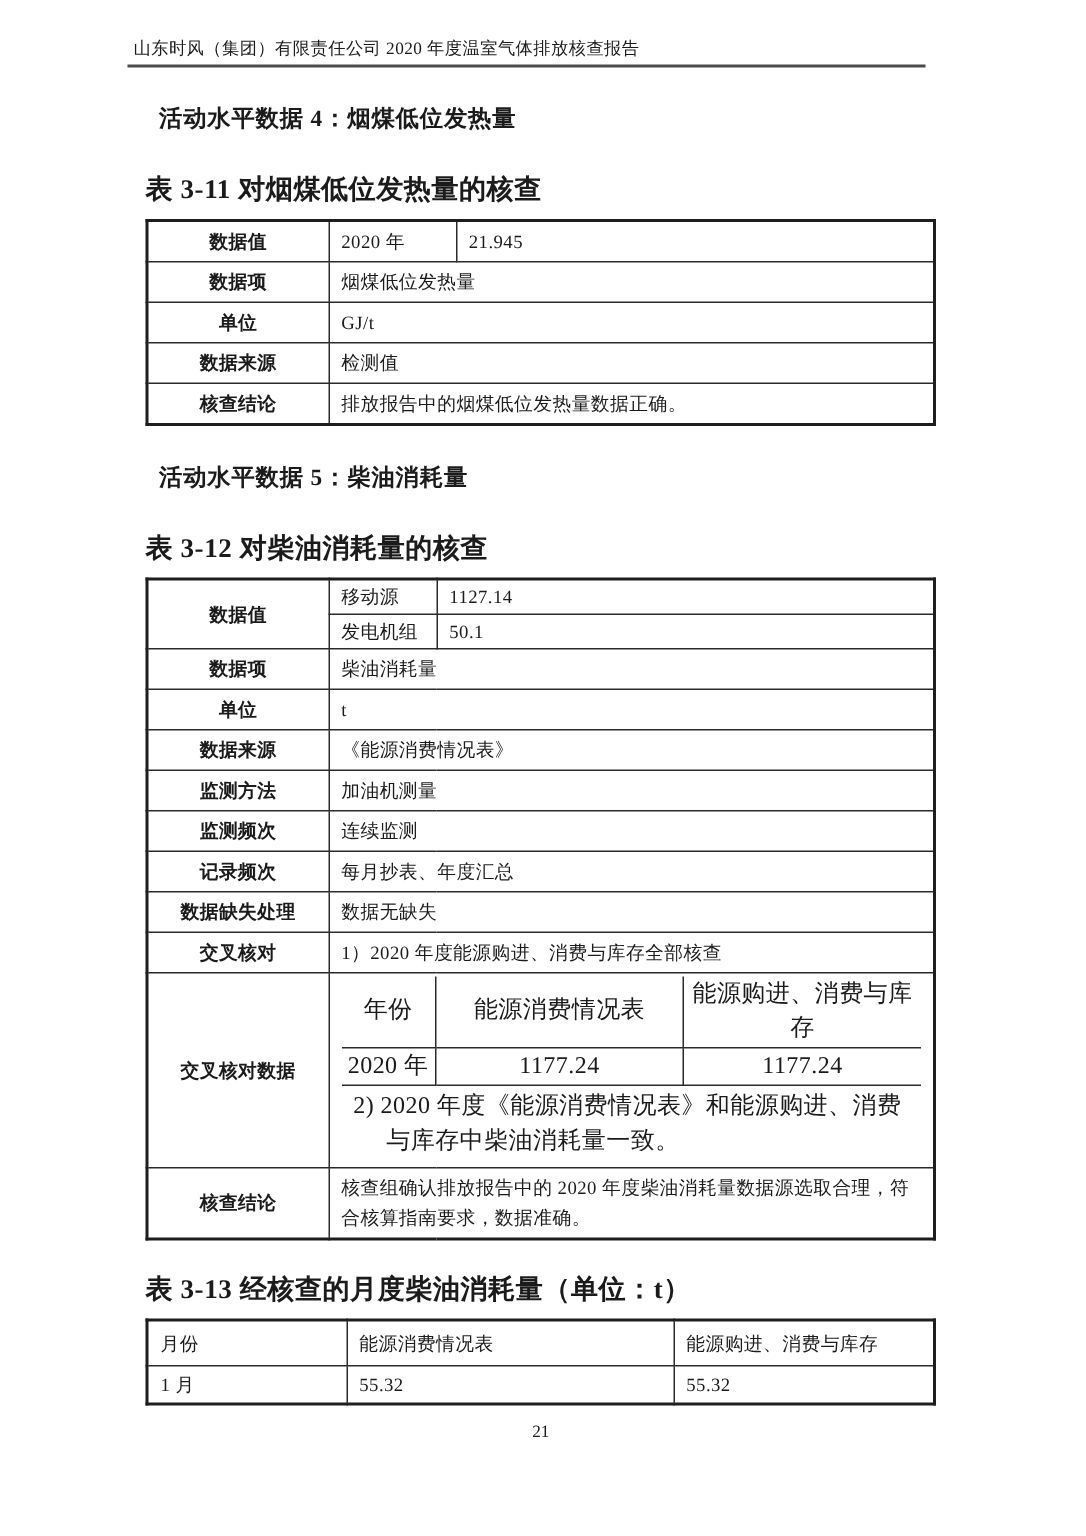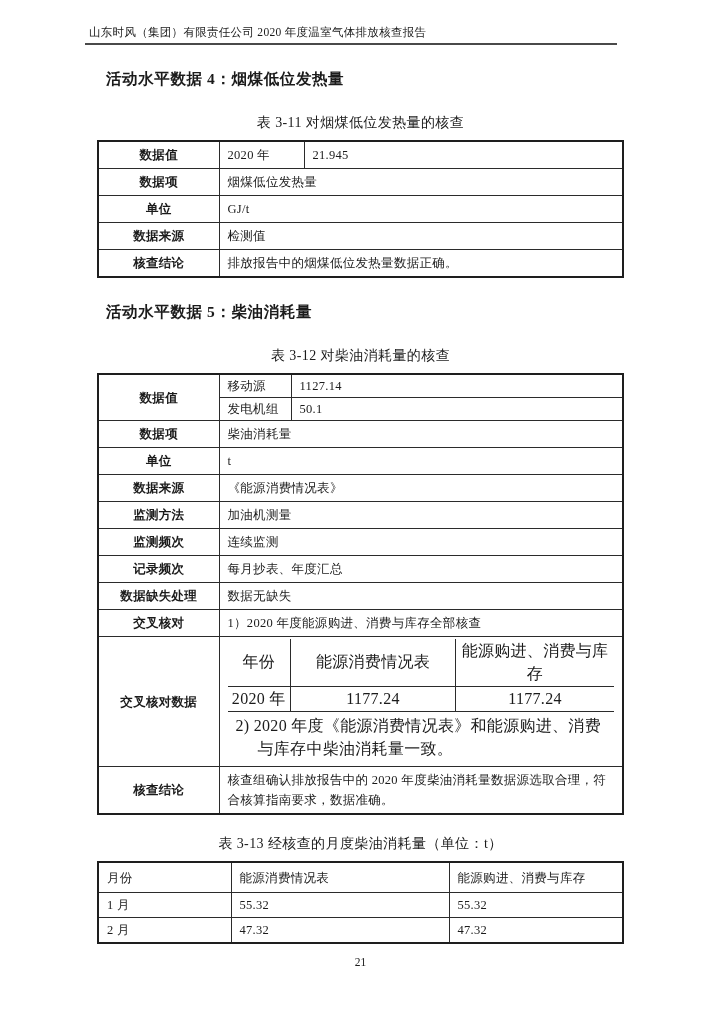--- a/index.html
+++ b/index.html
@@ -16,22 +16,22 @@
     border-bottom:2px solid #4a4a4a;padding-bottom:3px;
   }
   .doc-header .txt{font-size:11.5px;letter-spacing:.3px;padding-left:4px;}
 
   
   .sec-heading{
     margin:24px 0 0 106px;font-size:15.5px;font-weight:bold;
     letter-spacing:.6px;
   }
   .tbl-caption{
-    margin:24px 0 0 97px;width:527px;text-align:center;
-    font-size:14px;font-weight:normal;letter-spacing:.4px;
+    margin:24px 0 0 97px;width:527px;
+    font-size:18px;font-weight:bold;letter-spacing:.4px;
   }
 
   
   table.doc{
     border-collapse:collapse;table-layout:fixed;
     margin:8px 0 0 97px;width:527px;
     font-size:12.5px;
   }
   table.doc td{
     border:1px solid #2b2b2b;
@@ -213,23 +213,18 @@
         <tr class="hdr">
       <td>月份</td>
       <td>能源消费情况表</td>
       <td>能源购进、消费与库存</td>
     </tr>
     <tr>
       <td>1 月</td>
       <td>55.32</td>
       <td>55.32</td>
     </tr>
-    <tr>
-      <td>2 月</td>
-      <td>47.32</td>
-      <td>47.32</td>
-    </tr>
   </tbody>
     </table>
 
   <div class="page-number">21</div>
 
 </div>
 
 </body></html>

